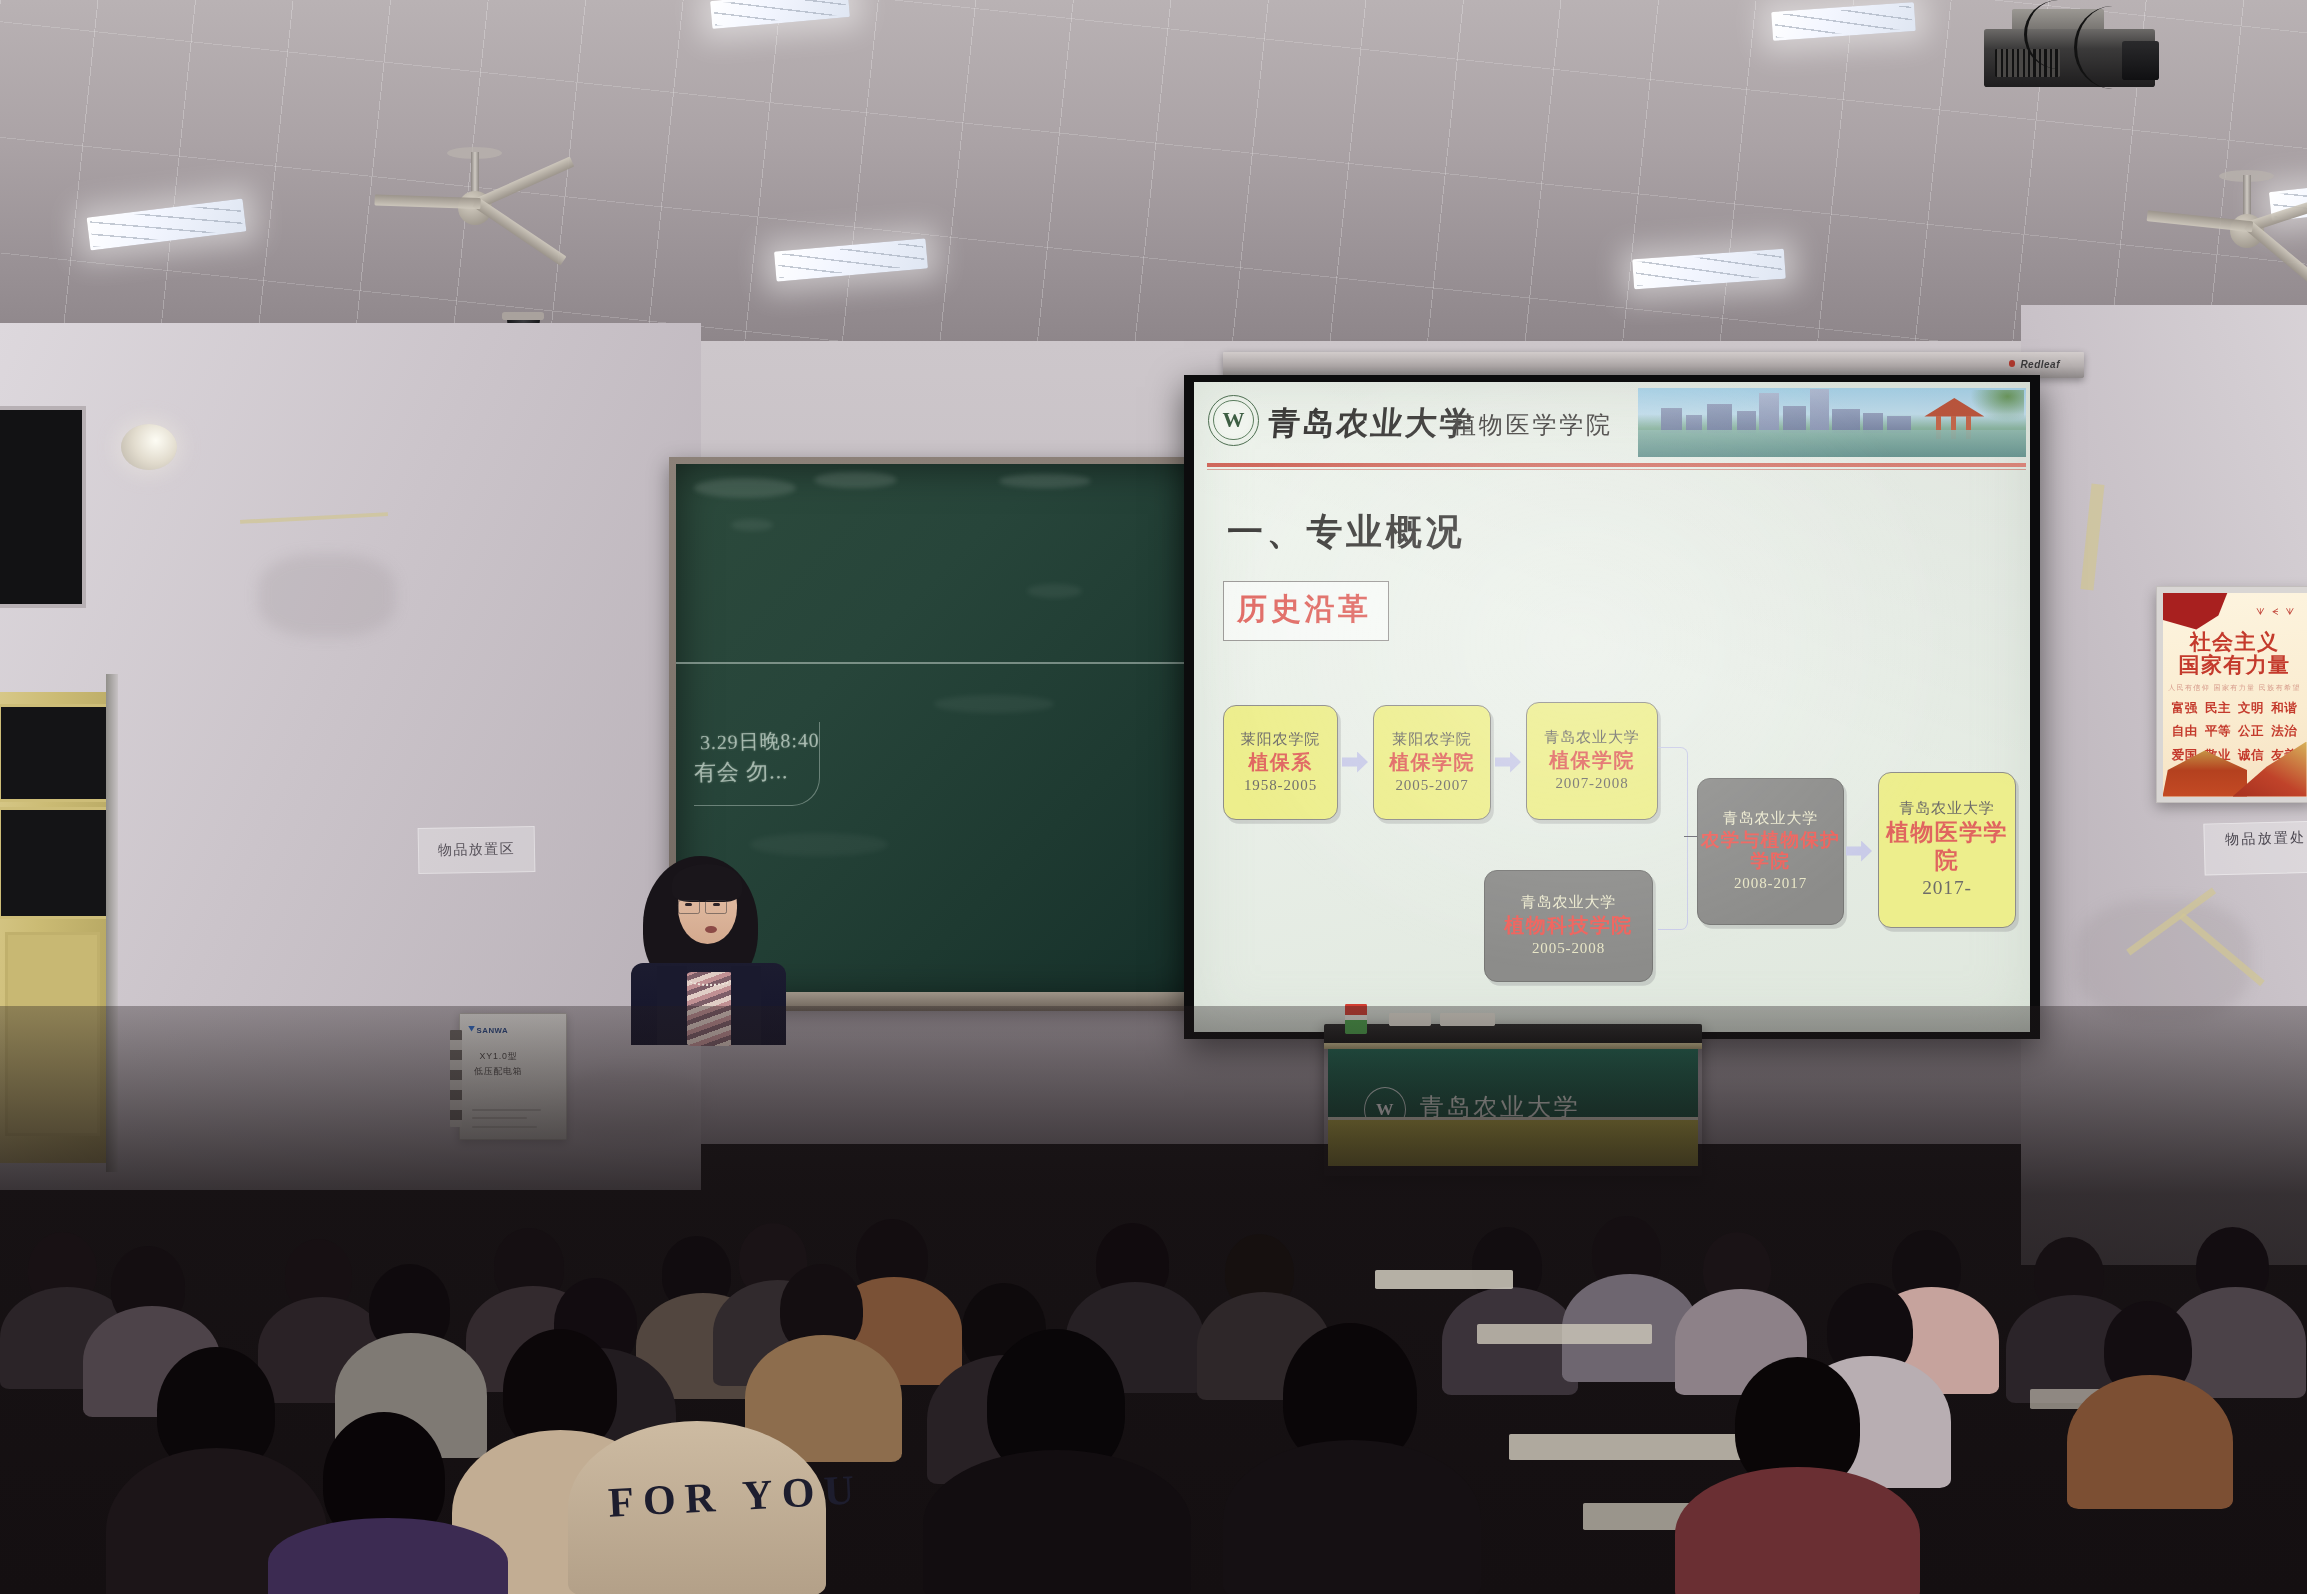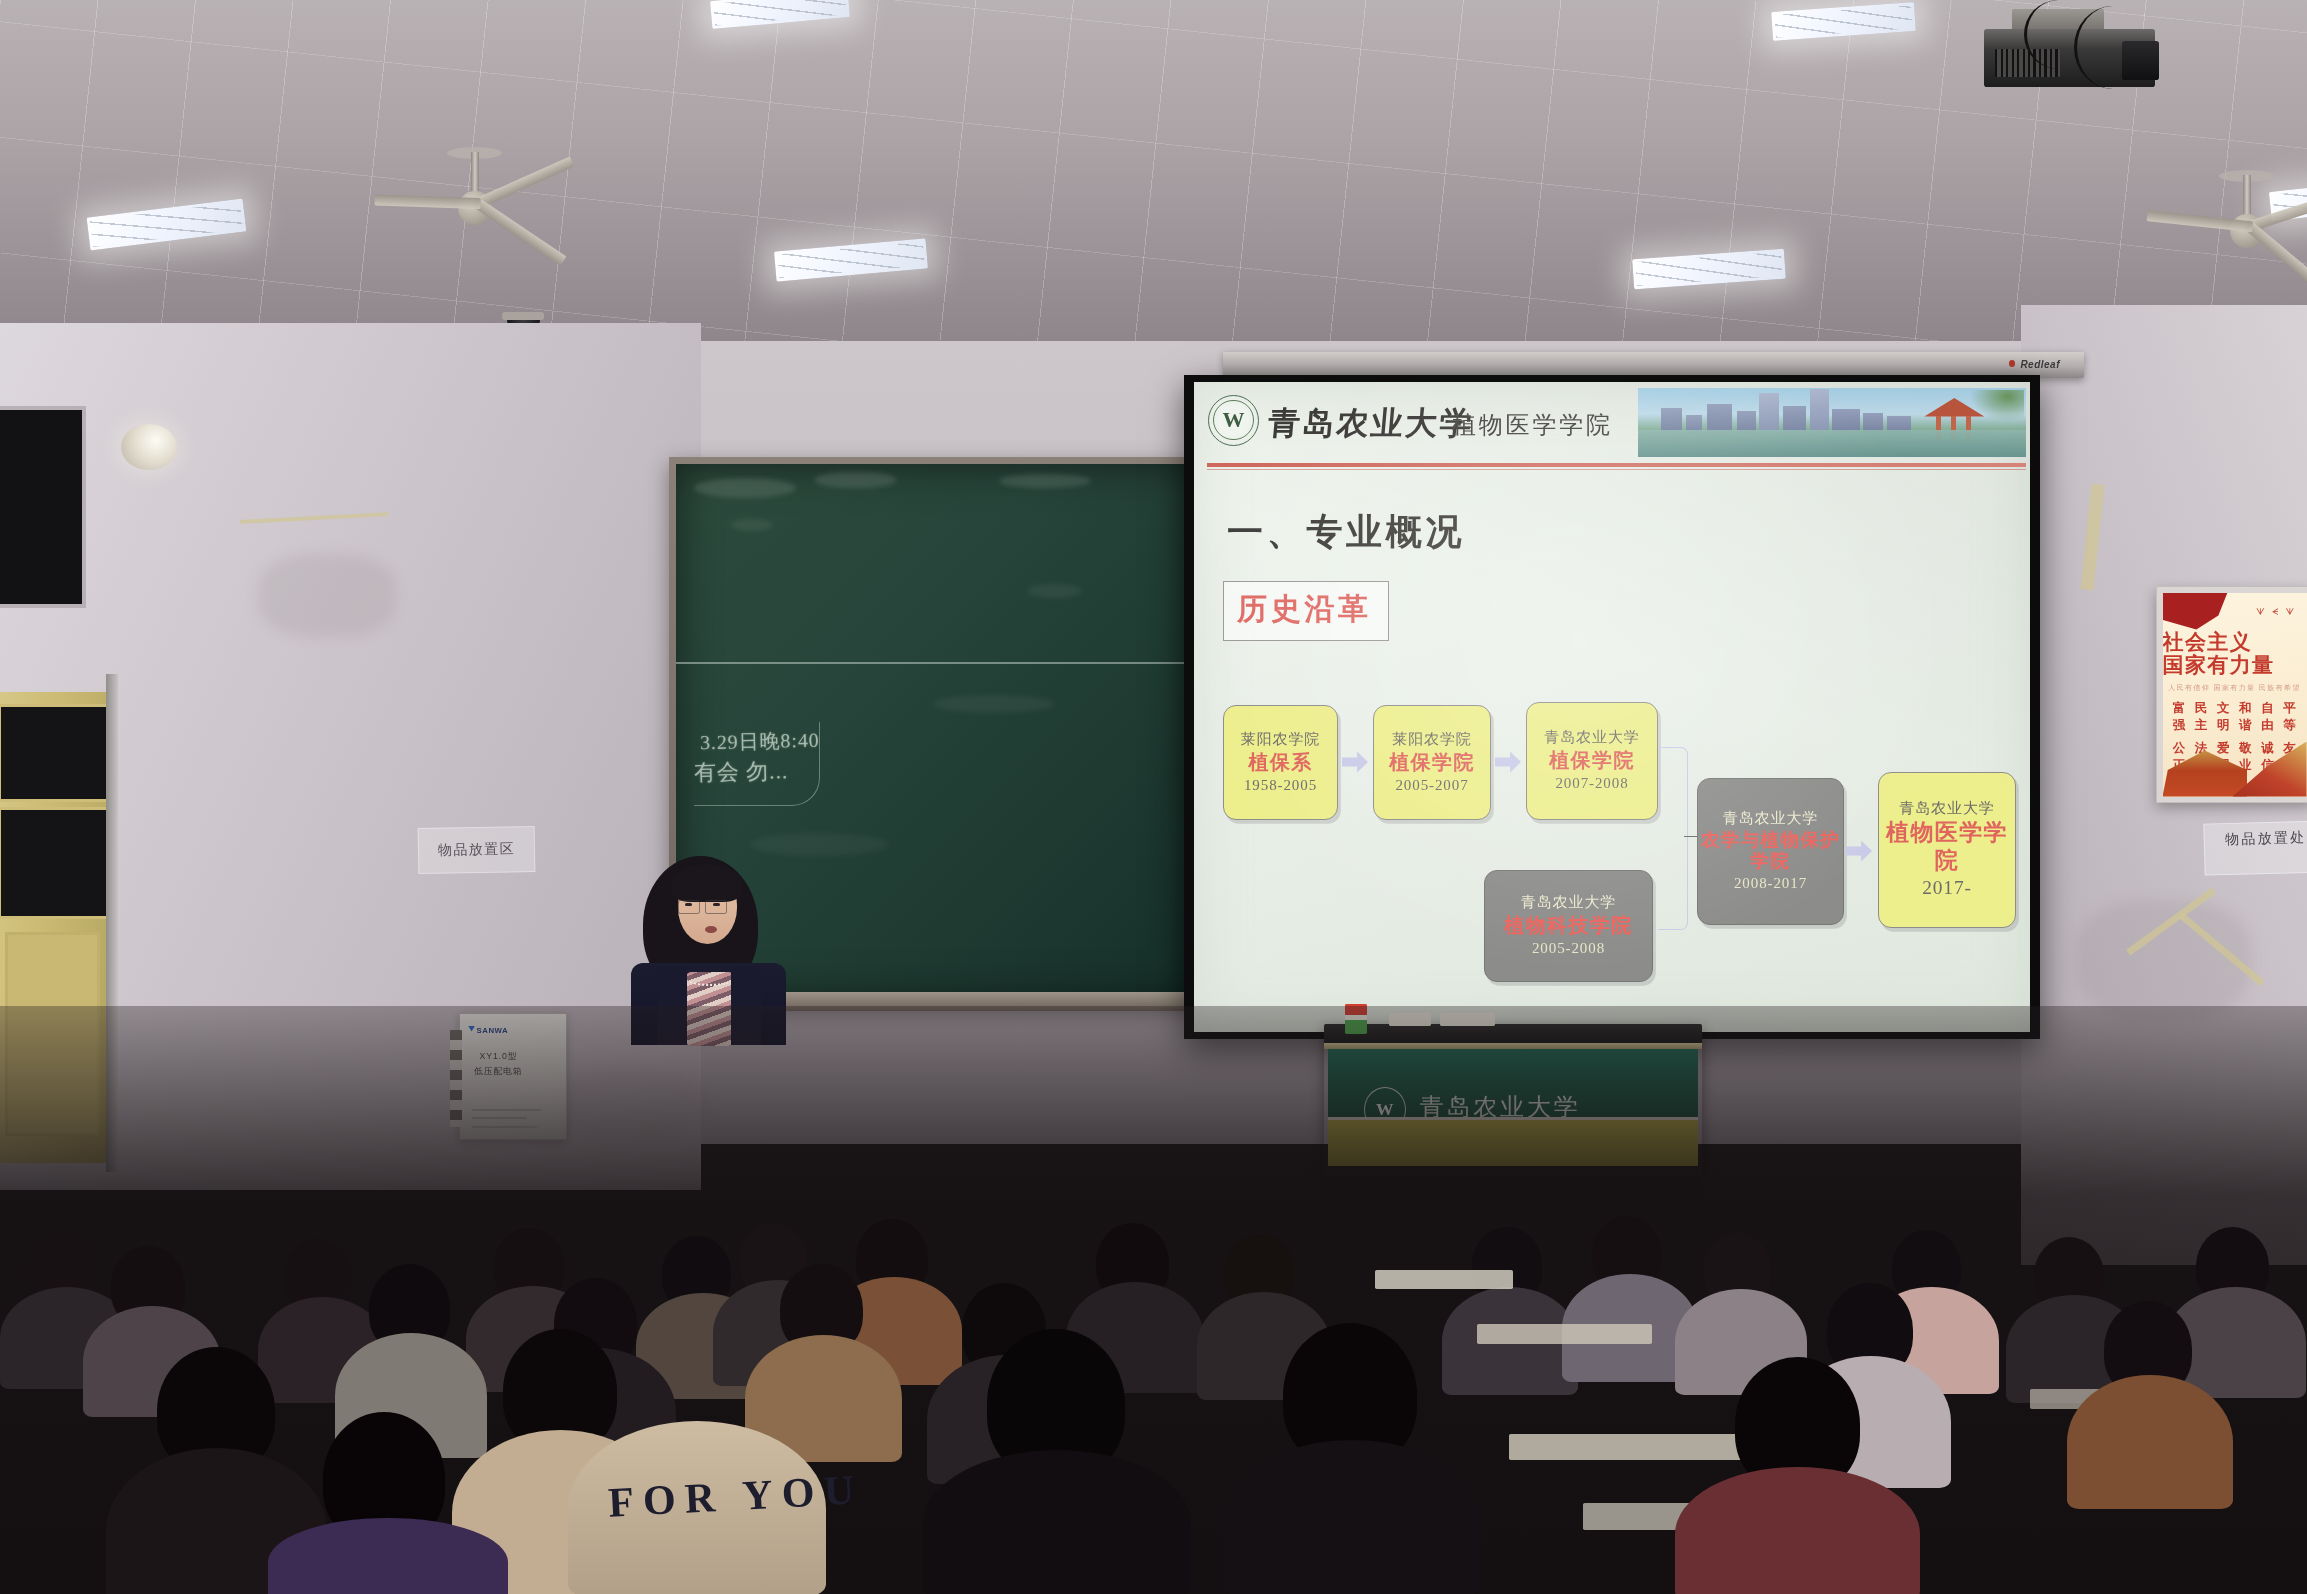--- a/index.html
+++ b/index.html
@@ -314,27 +314,27 @@
     background:#d9d6d4;padding:5.5px;box-sizing:border-box;
     box-shadow:0 4.6px 13px rgba(0,0,0,.3);border:0.9px solid #c2bebc;
   }
   .poster-inner{
     position:relative;width:100%;height:100%;overflow:hidden;
     background:linear-gradient(175deg,#fdf4df 0%,#faecd0 58%,#f6e2c2 100%);
   }
   .poster .flagcorner{position:absolute;left:0;top:0;width:65px;height:37px;background:#a8201f;
     clip-path:polygon(0 0,100% 0,86% 62%,52% 100%,0 74%);}
   .poster .birds{position:absolute;right:10px;top:14.8px;color:#c2463a;font-size:9.2px;letter-spacing:2.3px;}
-  .poster h1{margin:0;position:absolute;left:0;right:0;top:38px;
+  .poster h1{margin:0;position:absolute;left:0;right:0;top:38px;text-align:center;
     color:#c43a2c;font-size:21px;letter-spacing:1.4px;line-height:1.12;font-weight:bold;
     font-family:"Liberation Serif","DejaVu Serif",serif;}
   .poster .sub{position:absolute;left:0;right:0;top:90px;text-align:center;
     color:#d69a8a;font-size:7px;letter-spacing:1.4px;}
   .poster .vals{position:absolute;left:6.5px;right:6.5px;top:107px;
-    display:grid;grid-template-columns:repeat(6,1fr);gap:6.5px 1.8px;}
+    display:grid;grid-template-columns:repeat(4,1fr);gap:6.5px 1.8px;}
   .poster .vals span{color:#c43a2c;font-size:12.5px;font-weight:bold;text-align:center;letter-spacing:0.5px;
     font-family:"Liberation Serif","DejaVu Serif",serif;}
   .poster .gate{position:absolute;left:0;bottom:0;width:88px;height:51px;
     background:linear-gradient(180deg,#c9a54e 0%,#b4411f 48%,#c44a24 100%);
     clip-path:polygon(6% 48%,48% 10%,96% 48%,96% 100%,0 100%);}
   .poster .ribbon{position:absolute;right:0;bottom:0;width:74px;height:55px;
     background:linear-gradient(210deg,#d7b25a 0%,#c0432a 56%,#a6301f 100%);
     clip-path:polygon(100% 0,100% 100%,0 100%,46% 46%);}
 
   .right-sign{

